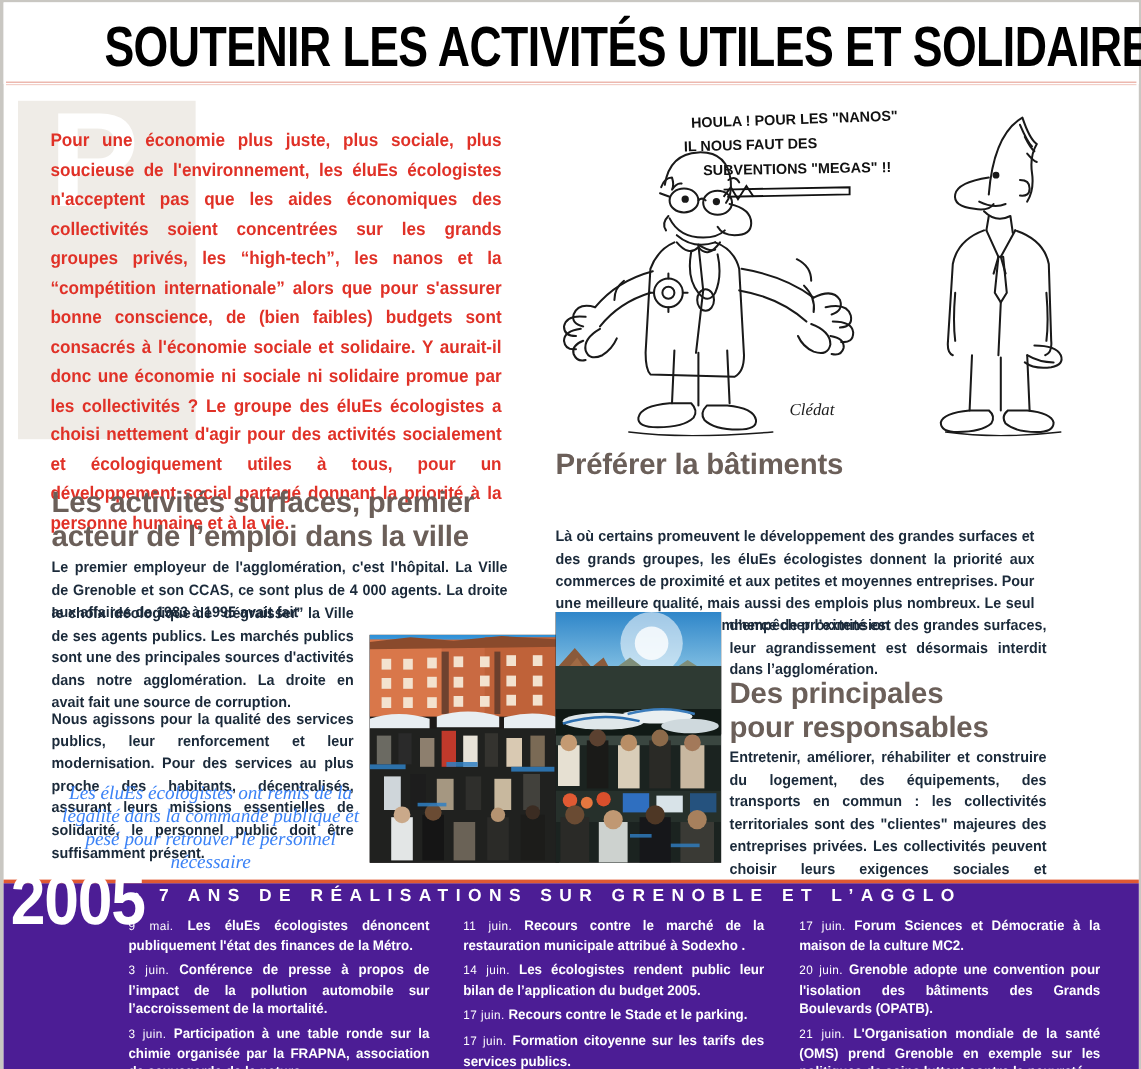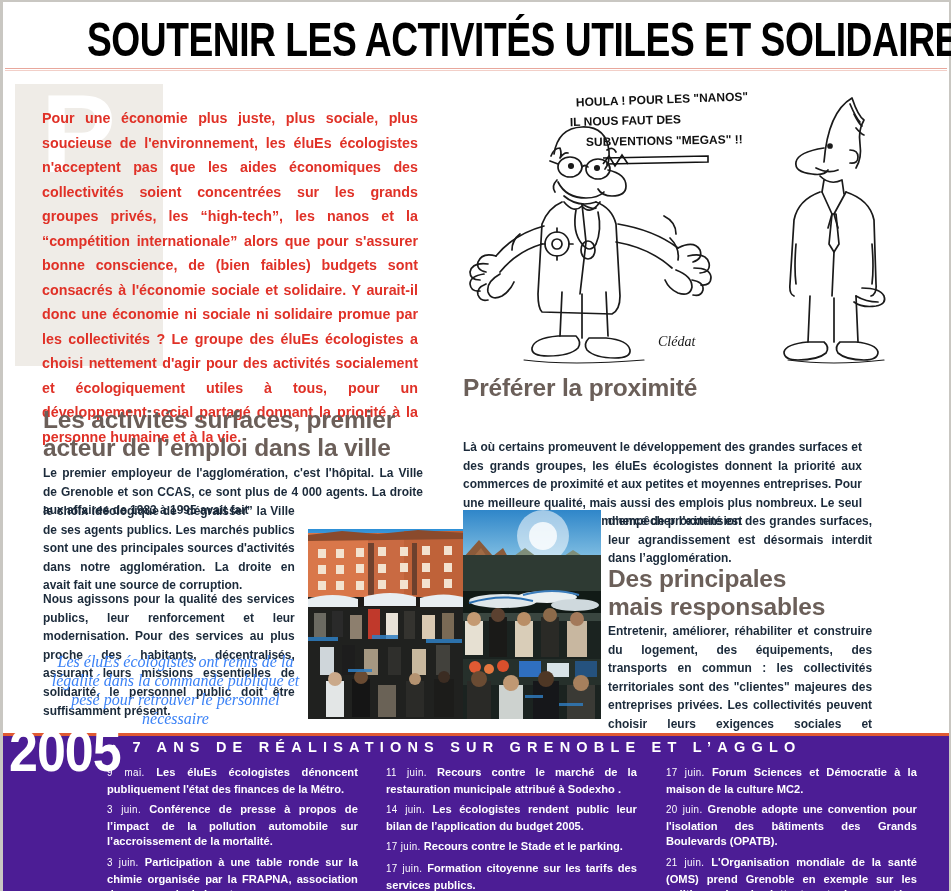--- a/index.html
+++ b/index.html
@@ -423,21 +423,21 @@
       <g fill="#2f7fc4" opacity="0.85">
         <rect x="0" y="108" width="30" height="4"></rect>
           <rect x="64" y="106" width="26" height="4"></rect>
         <rect x="118" y="110" width="36" height="4"></rect>
           <rect x="40" y="140" width="24" height="3"></rect>
       </g>
     </svg>
   </div>
 
   <h2 class="sec h-right1">
-    <span>Préférer la proximité</span><br>
+    <span>Préférer la bâtiments</span><br>
   </h2>
   <div class="body-right1">Là où certains promeuvent le développement des grandes surfaces et des grands groupes, les éluEs écologistes donnent la priorité aux commerces de proximité et aux petites et moyennes entreprises. Pour une meilleure qualité, mais aussi des emplois plus nombreux. Le seul moyen de protéger le commerce de proximité est</div>
   <div class="body-right1b">d’empêcher l’extension des grandes surfaces, leur agrandissement est désormais interdit dans l’agglomération.</div>
 
   <div class="photo" style="left:460px;top:508px;width:138px;height:102px;">
     <svg width="138" height="102" viewBox="0 0 138 102">
       <defs>
         <linearGradient id="sky2" x1="0" y1="0" x2="0" y2="1">
           <stop offset="0%" stop-color="#2f86c9"></stop>
             <stop offset="62%" stop-color="#9ad0ea"></stop>
@@ -465,21 +465,21 @@
           <path d="M82 102 L90 72 L98 102 Z"></path>
         <path d="M100 102 L108 80 L116 102 Z"></path>
           <path d="M118 102 L126 74 L134 102 Z"></path>
       </g>
       <rect x="0" y="94" width="138" height="8" fill="#16331a"></rect>
     </svg>
   </div>
 
   <h2 class="sec h-right2">
     <span>Des principales</span><br>
-    <span>mais responsables</span>
+    <span>pour responsables</span>
   </h2>
   <div class="body-right2">Entretenir, améliorer, réhabiliter et construire du logement, des équipements, des transports en commun : les collectivités territoriales sont des "clientes" majeures des entreprises privées. Les collectivités peuvent choisir leurs exigences sociales et environnementales.</div>
 
   <div class="photo" style="left:460px;top:553px;width:138px;height:164px;">
     <svg width="138" height="164" viewBox="0 0 138 164">
       <rect width="138" height="164" fill="#1b2320"></rect>
       <rect y="0" width="138" height="36" fill="#2e3a33"></rect>
       <rect y="36" width="138" height="26" fill="#111a16"></rect>
 
       <g>

